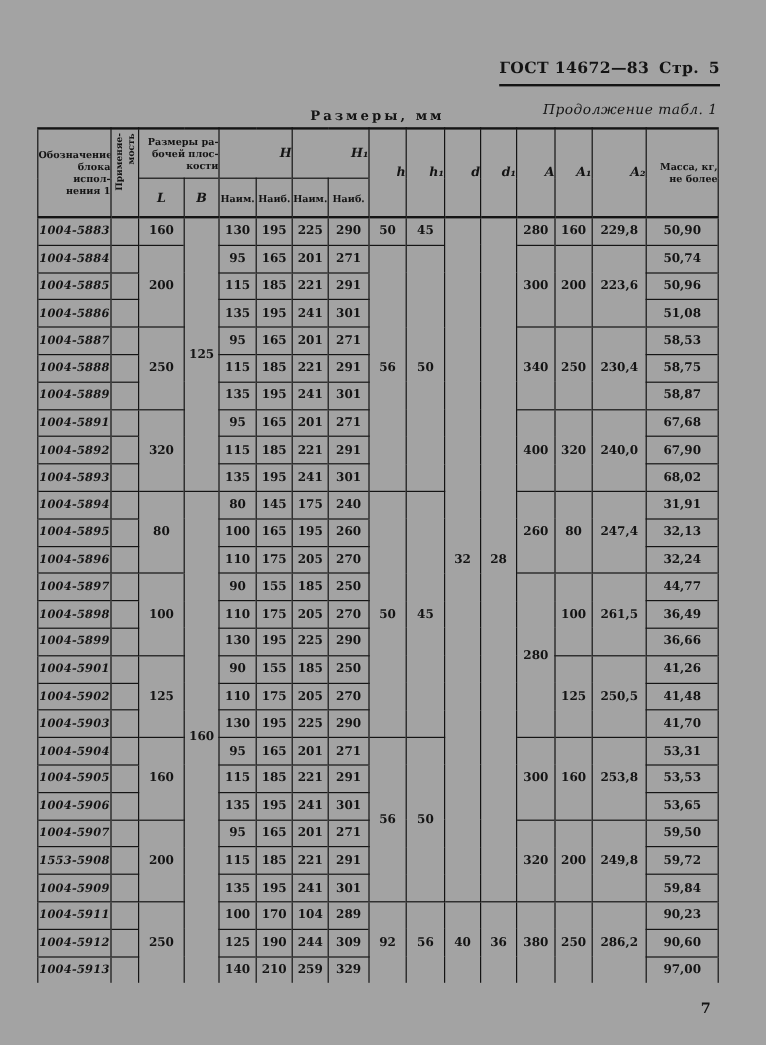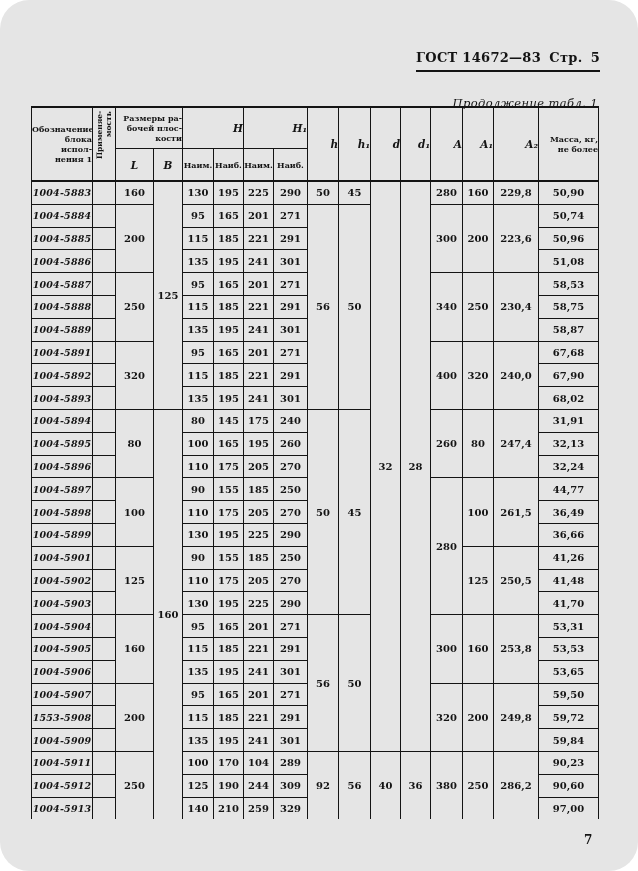--- a/index.html
+++ b/index.html
@@ -1,31 +1,30 @@
 <!DOCTYPE html>
 <html><head>
 <meta charset="utf-8">
 <style>
   html,body { margin:0; padding:0; }
   .page {
     position: relative; width: 638px; height: 871px;
-    background: #e5e5e5; color: #141414;
+    background: #a3a3a3; color: #141414;
     font-family: "DejaVu Serif", "Liberation Serif", serif;
     overflow: hidden;
-    border-radius: 29px;
   }
   .doc-header {
     position: absolute; top: 50px; left: 416px; width: 184px;
     display: flex; justify-content: space-between; align-items: baseline;
     font-weight: bold; font-size: 13px;
     border-bottom: 2.5px solid #141414; padding-bottom: 5px;
     letter-spacing: 0.3px;
   }
   .continuation {
-    position: absolute; top: 96px; right: 40px;
+    position: absolute; top: 84px; right: 40px;
     font-style: italic; font-size: 11.5px; letter-spacing: 0.4px;
   }
   .table-title {
     position: absolute; top: 90px; left: 31px; width: 567px;
     text-align: center; font-weight: bold; font-size: 11px; letter-spacing: 2.5px;
   }
   table.dims {
     position: absolute; top: 106px; left: 31px; width: 567px;
     border-collapse: collapse; table-layout: fixed;
     border-top: 2px solid #141414;
@@ -63,20 +62,21 @@
 <div class="page">
 
   <div class="doc-header">
     <span>ГОСТ 14672—83</span>
     <span>Стр.</span>
     <span>5</span>
   </div>
 
   <div class="continuation">Продолжение табл. 1</div>
 
+  <div class="table-title">Размеры, мм</div>
 
   <table class="dims">
     <colgroup>
       <col style="width:61px">
         <col style="width:23px">
         <col style="width:38px">
         <col style="width:29px">
       <col style="width:31px">
         <col style="width:30px">
         <col style="width:30px">

